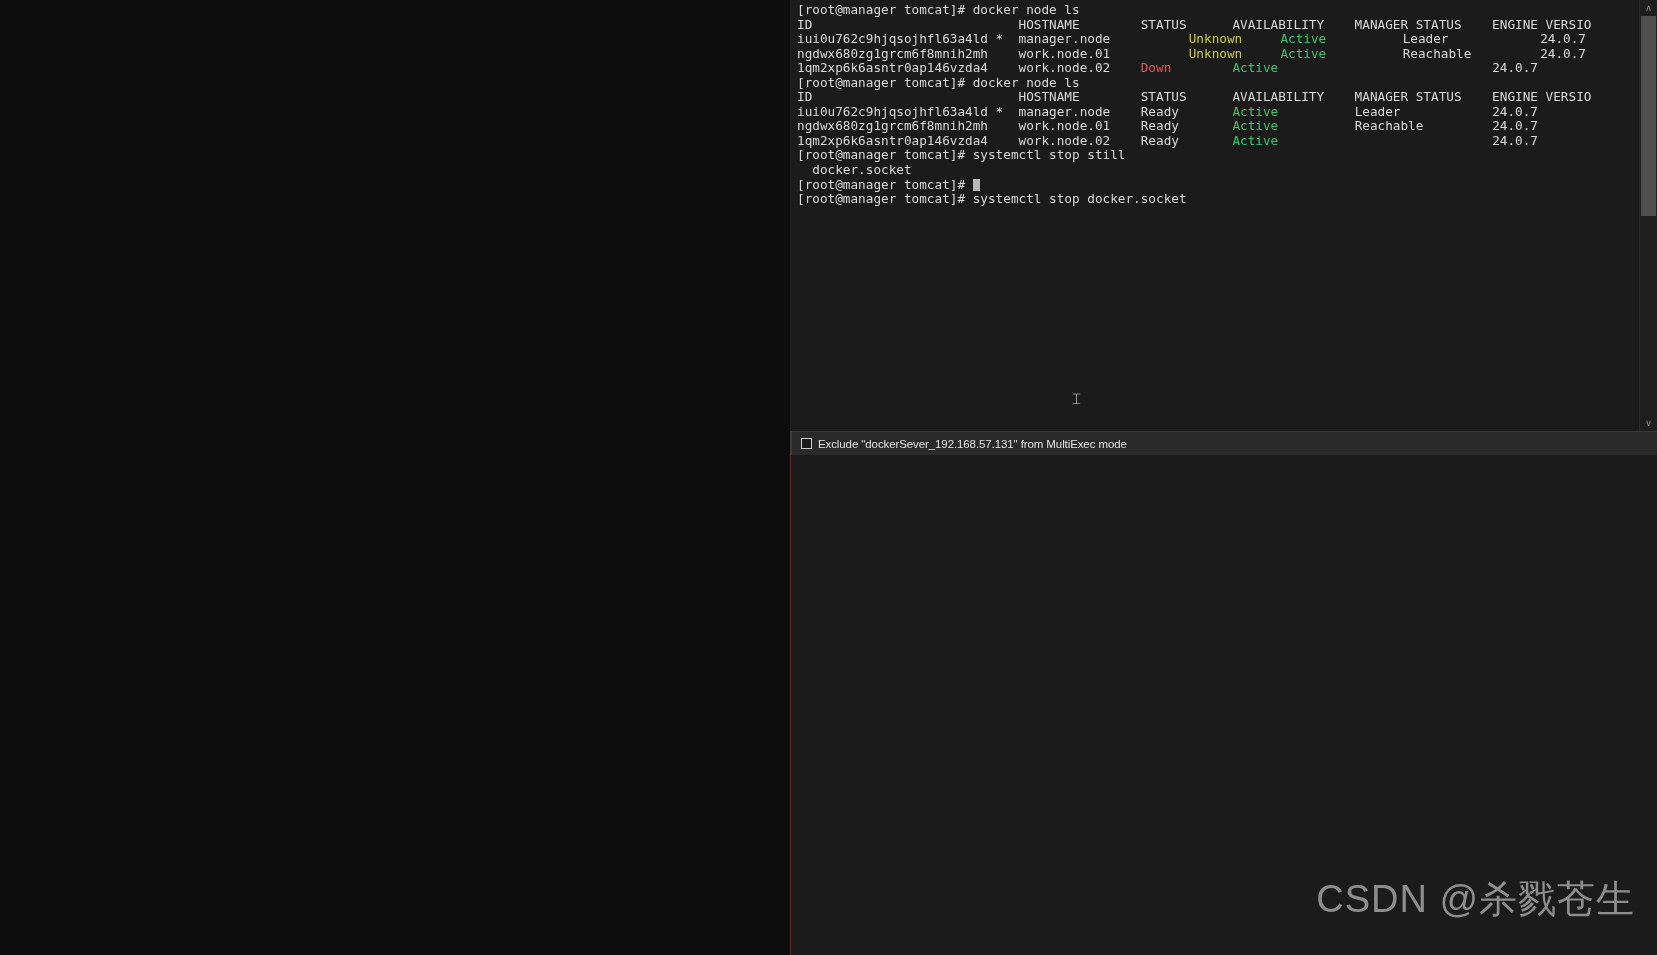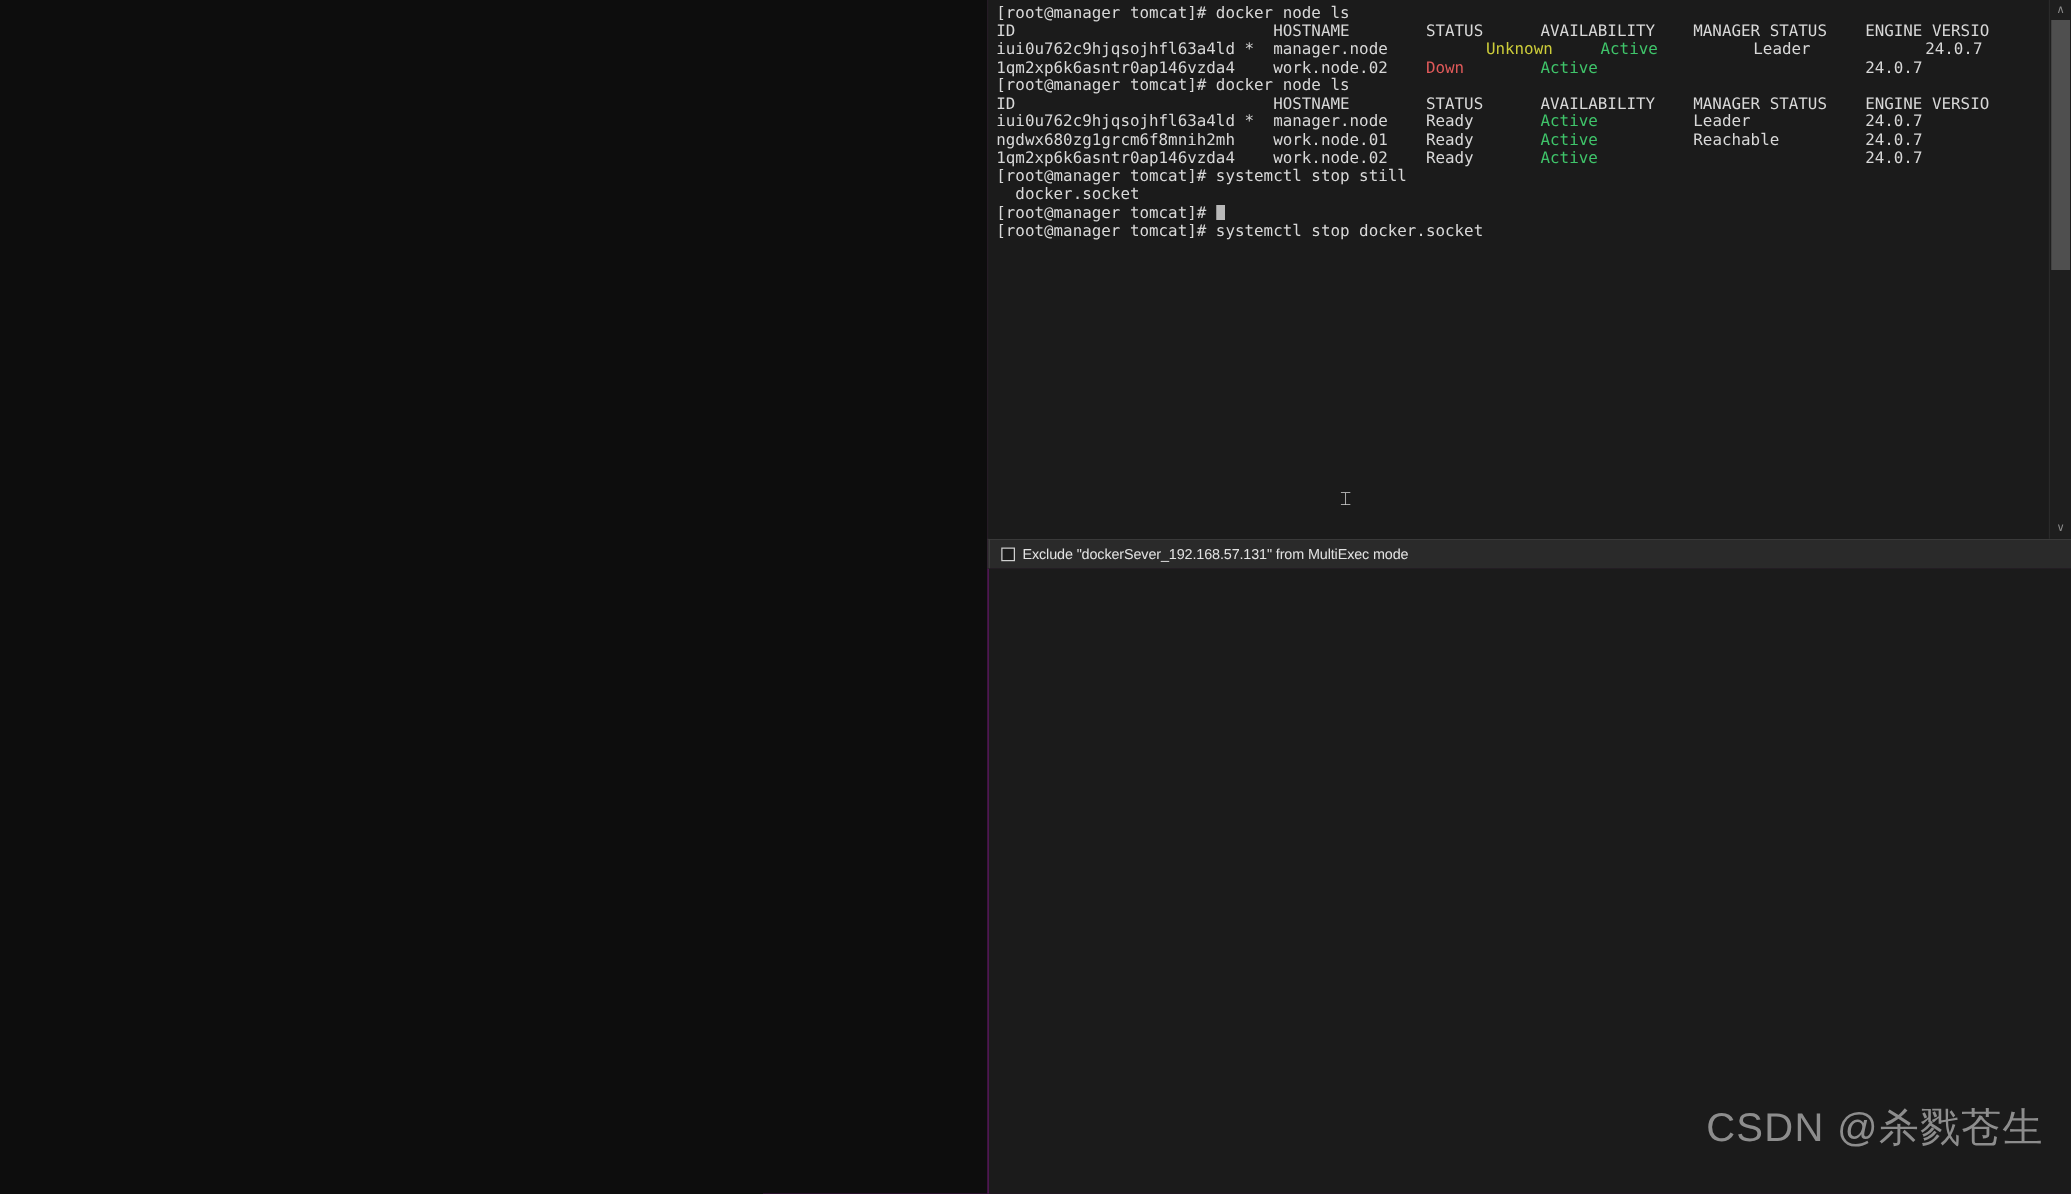--- a/index.html
+++ b/index.html
@@ -9,21 +9,21 @@
     width: 1657px;
     height: 955px;
     overflow: hidden;
     font-family: "DejaVu Sans Mono", "Liberation Mono", monospace;
   }
 
   #app {
     position: relative;
     width: 1657px;
     height: 955px;
-    background: #701a75;
+    background: #7f1d1d;
     display: grid;
     grid-template-columns: 790px 1px 866px;
     grid-template-rows: 455px 1px 499px;
   }
 
   
   .pane {
     position: relative;
     display: flex;
     flex-direction: column;
@@ -164,39 +164,40 @@
     user-select: none;
     pointer-events: none;
   }
 
   
   .watermark {
     position: absolute;
     right: 22px;
     bottom: 30px;
     font-family: "Liberation Sans", sans-serif;
-    font-size: 32px;
+    font-size: 38px;
     color: #8d8d8d;
     letter-spacing: 1px;
     user-select: none;
     pointer-events: none;
     white-space: nowrap;
   }
 </style>
 </head>
 <body>
 
 <div id="app">
 
   <div class="pane">
     <div class="term-wrap">
       <div class="term" id="term-top-left">
           <div class="line"><span class="c-def">[root@manager tomcat]# docker node ls</span></div>
           <div class="line"><span class="c-def">ID                           HOSTNAME        STATUS      AVAILABILITY    MANAGER STATUS    ENGINE VERSIO</span></div>
           <div class="line"><span class="c-def">iui0u762c9hjqsojhfl63a4ld *  manager.node    </span><span class="c-yel">Unknown</span><span class="c-def">     </span><span class="c-grn">Active</span><span class="c-def">          Leader            24.0.7</span></div>
+          <div class="line"><span class="c-def">ngdwx680zg1grcm6f8mnih2mh    work.node.01    </span><span class="c-yel">Unknown</span><span class="c-def">     </span><span class="c-grn">Active</span><span class="c-def">          Reachable         24.0.7</span></div>
           <div class="line"><span class="c-def">1qm2xp6k6asntr0ap146vzda4    work.node.02    </span><span class="c-red">Down</span><span class="c-def">        </span><span class="c-grn">Active</span><span class="c-def">                            24.0.7</span></div>
           <div class="line"><span class="c-def">[root@manager tomcat]# docker node ls</span></div>
           <div class="line"><span class="c-def">ID                           HOSTNAME        STATUS      AVAILABILITY    MANAGER STATUS    ENGINE VERSIO</span></div>
           <div class="line"><span class="c-def">iui0u762c9hjqsojhfl63a4ld *  manager.node    Ready       </span><span class="c-grn">Active</span><span class="c-def">          Leader            24.0.7</span></div>
           <div class="line"><span class="c-def">ngdwx680zg1grcm6f8mnih2mh    work.node.01    Ready       </span><span class="c-grn">Active</span><span class="c-def">          Reachable         24.0.7</span></div>
           <div class="line"><span class="c-def">1qm2xp6k6asntr0ap146vzda4    work.node.02    Ready       </span><span class="c-grn">Active</span><span class="c-def">                            24.0.7</span></div>
           <div class="line"><span class="c-def">[root@manager tomcat]# systemctl stop still</span></div>
           <div class="line"><span class="c-def">  docker.socket</span></div>
           <div class="line"><span class="c-def">[root@manager tomcat]# </span><span class="cursor"></span></div>
           <div class="line"><span class="c-def">[root@manager tomcat]# systemctl stop docker.socket</span></div>

